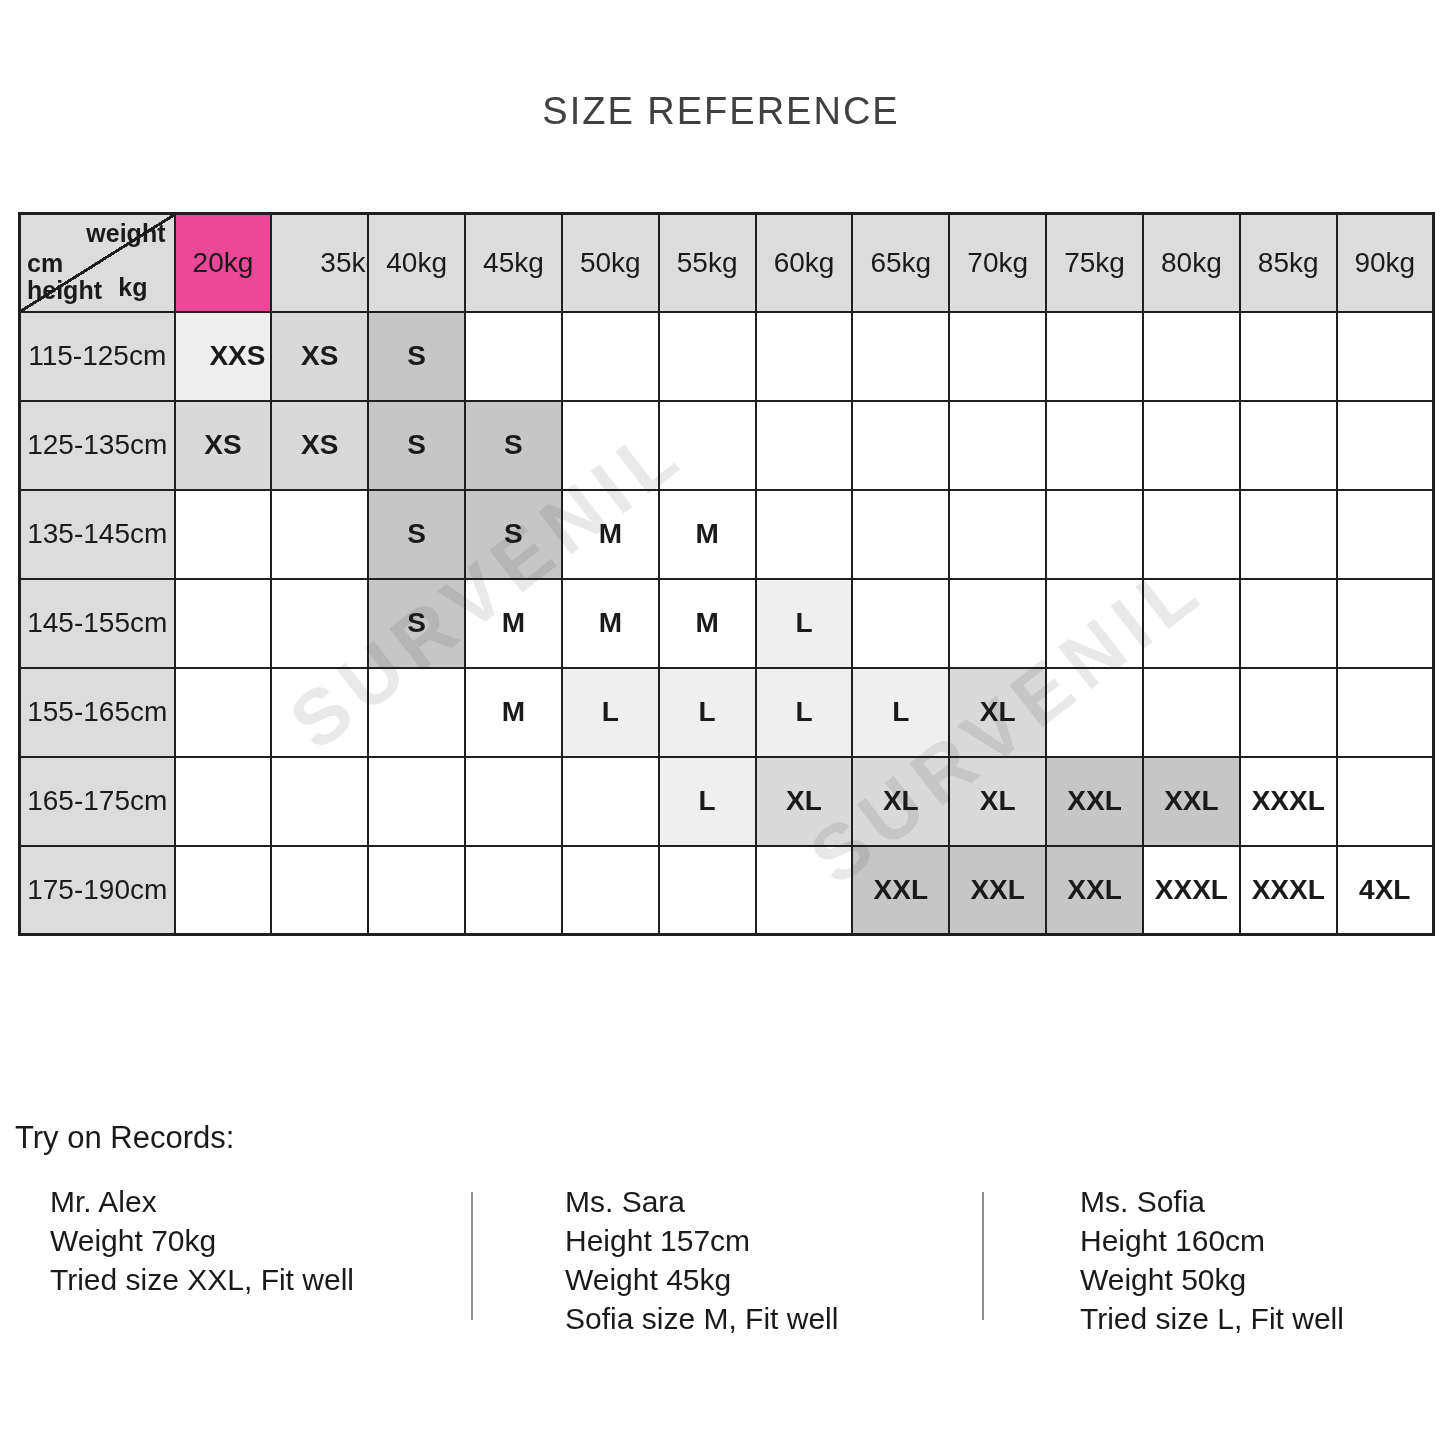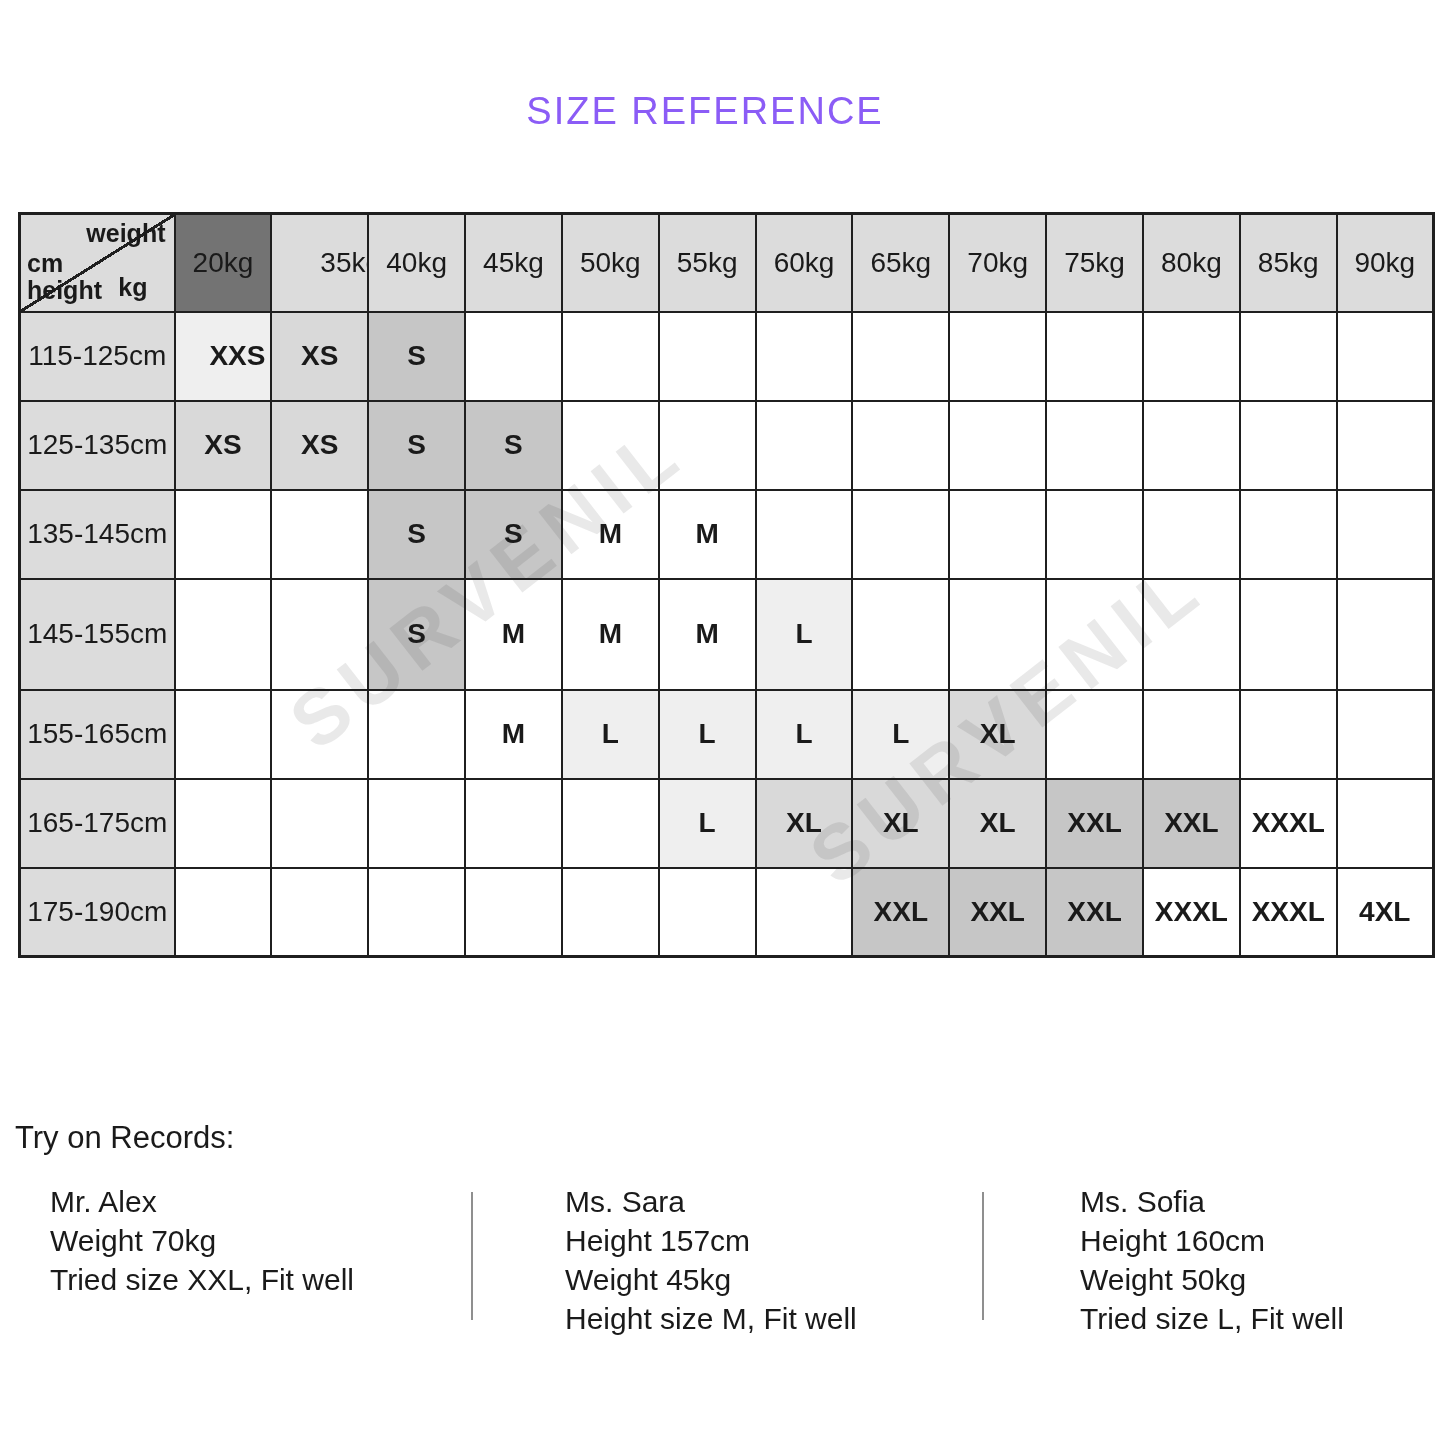--- a/index.html
+++ b/index.html
@@ -6,25 +6,25 @@
   .page{
     position:relative;
     width:1445px;height:1445px;
     background:#ffffff;
     font-family:"Liberation Sans","DejaVu Sans",sans-serif;
     color:#1a1a1a;
     overflow:hidden;
   }
   .title{
     position:absolute;
-    top:90px;left:0;width:1410px;
+    top:90px;left:16px;width:1410px;
     text-align:center;
     font-size:38px;
     letter-spacing:2px;
-    color:#8b5cf6;
+    color:#404040;
   }
   .table-wrap{
     position:absolute;
     left:18px;top:212px;
     width:1414px;height:723px;
   }
   table.size-table{
     border-collapse:collapse;
     table-layout:fixed;
     width:1414px;height:723px;
@@ -134,21 +134,21 @@
       <tbody>
           <tr style="height: 98px;">
             <td class="corner-cell" style="background: rgb(220, 220, 220); margin-left: 6px;">
               <div class="corner-inner">
                 <span class="corner-weight">weight</span>
                 <span class="corner-cm">cm</span>
                 <span class="corner-kg">kg</span>
                 <span class="corner-height">height</span>
               </div>
             </td>
-            <td class="weight-header" style="background: #737373;">20kg</td>
+            <td class="weight-header" style="background: #ec4899;">20kg</td>
             <td class="weight-header" style="background: rgb(220, 220, 220); padding-left: 48px;">35kg</td>
             <td class="weight-header" style="background: rgb(220, 220, 220);">40kg</td>
             <td class="weight-header" style="background: rgb(220, 220, 220);">45kg</td>
             <td class="weight-header" style="background: rgb(220, 220, 220);">50kg</td>
             <td class="weight-header" style="background: rgb(220, 220, 220);">55kg</td>
             <td class="weight-header" style="background: rgb(220, 220, 220);">60kg</td>
             <td class="weight-header" style="background: rgb(220, 220, 220);">65kg</td>
             <td class="weight-header" style="background: rgb(220, 220, 220);">70kg</td>
             <td class="weight-header" style="background: rgb(220, 220, 220);">75kg</td>
             <td class="weight-header" style="background: rgb(220, 220, 220);">80kg</td>
@@ -196,21 +196,21 @@
             <td class="size-cell">M</td>
             <td class="size-cell">M</td>
             <td class="size-cell"></td>
             <td class="size-cell"></td>
             <td class="size-cell"></td>
             <td class="size-cell"></td>
             <td class="size-cell"></td>
             <td class="size-cell"></td>
             <td class="size-cell"></td>
           </tr>
-          <tr style="height: 111px;">
+          <tr style="height: 89px;">
             <td class="height-header" style="background: rgb(220, 220, 220);">145-155cm</td>
             <td class="size-cell"></td>
             <td class="size-cell"></td>
             <td class="size-cell" style="background: rgb(198, 198, 198);">S</td>
             <td class="size-cell">M</td>
             <td class="size-cell">M</td>
             <td class="size-cell">M</td>
             <td class="size-cell" style="background: rgb(239, 239, 239);">L</td>
             <td class="size-cell"></td>
             <td class="size-cell"></td>
@@ -280,21 +280,21 @@
     <div>Weight 70kg</div>
     <div>Tried size XXL, Fit well</div>
   </div>
 
   <div class="record-divider divider-1"></div>
 
   <div class="record record-2">
     <div>Ms. Sara</div>
     <div>Height 157cm</div>
     <div>Weight 45kg</div>
-    <div>Height size M, Fit well</div>
+    <div>Sofia size M, Fit well</div>
   </div>
 
   <div class="record-divider divider-2"></div>
 
   <div class="record record-3">
     <div>Ms. Sofia</div>
     <div>Height 160cm</div>
     <div>Weight 50kg</div>
     <div>Tried size L, Fit well</div>
   </div>

